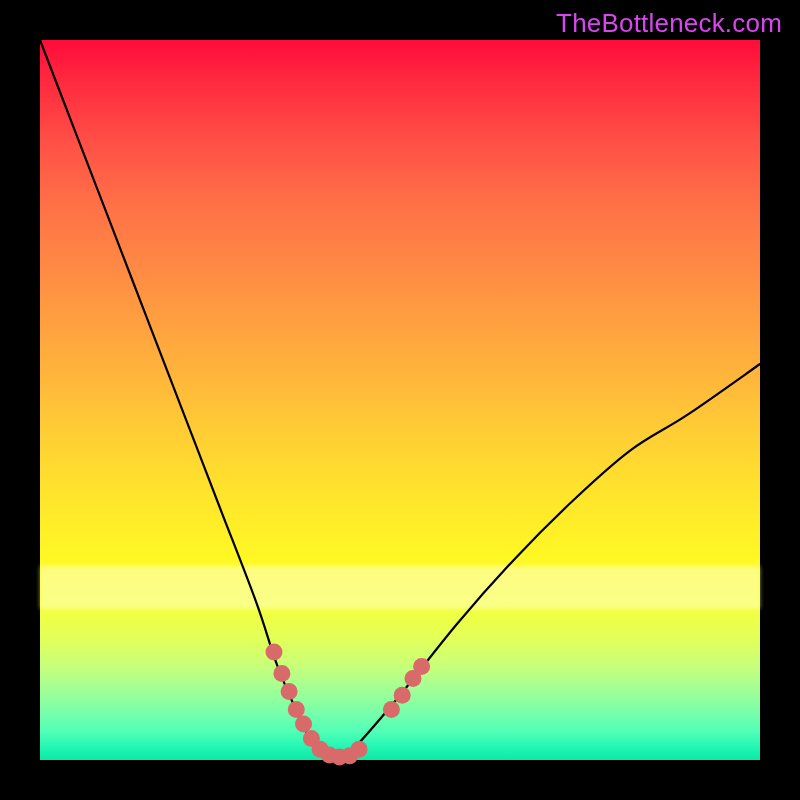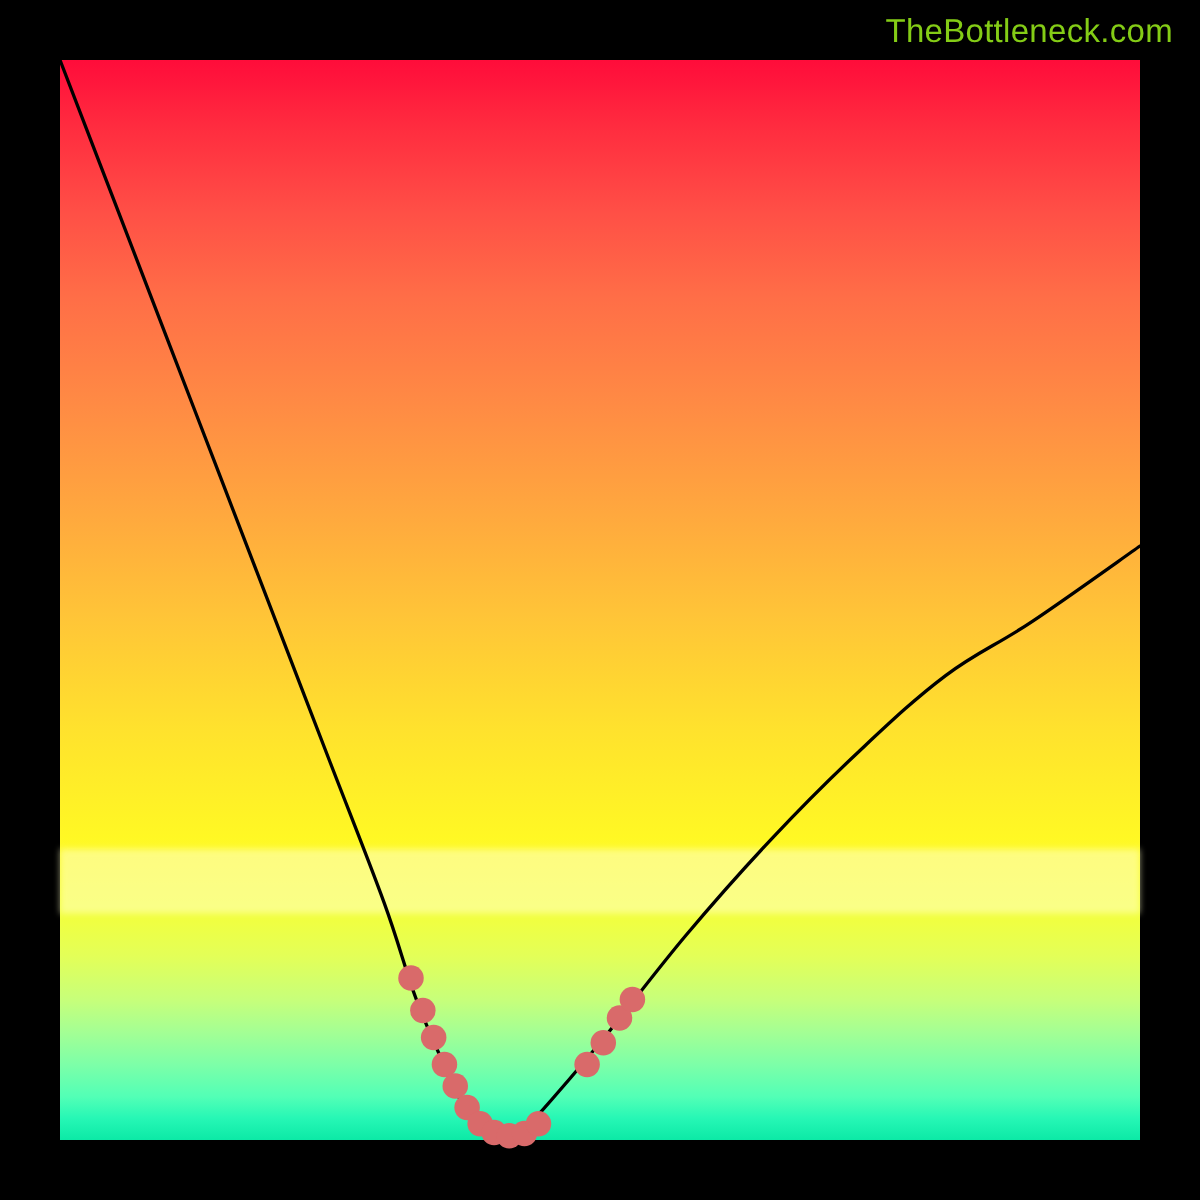--- a/index.html
+++ b/index.html
@@ -70,22 +70,22 @@
     stroke-linecap: round;
   }
   .dot {
     fill: #d96a6a;
     stroke: none;
   }
   .watermark {
     position: absolute;
     top: 8px;
     right: 18px;
-    color: #84cc16;
-    font-size: 22px;
+    color: #d946ef;
+    font-size: 26px;
     font-weight: 500;
     letter-spacing: 0.2px;
     user-select: none;
   }
 </style>
 </head>
 <body>
 
 <div class="frame">
 

